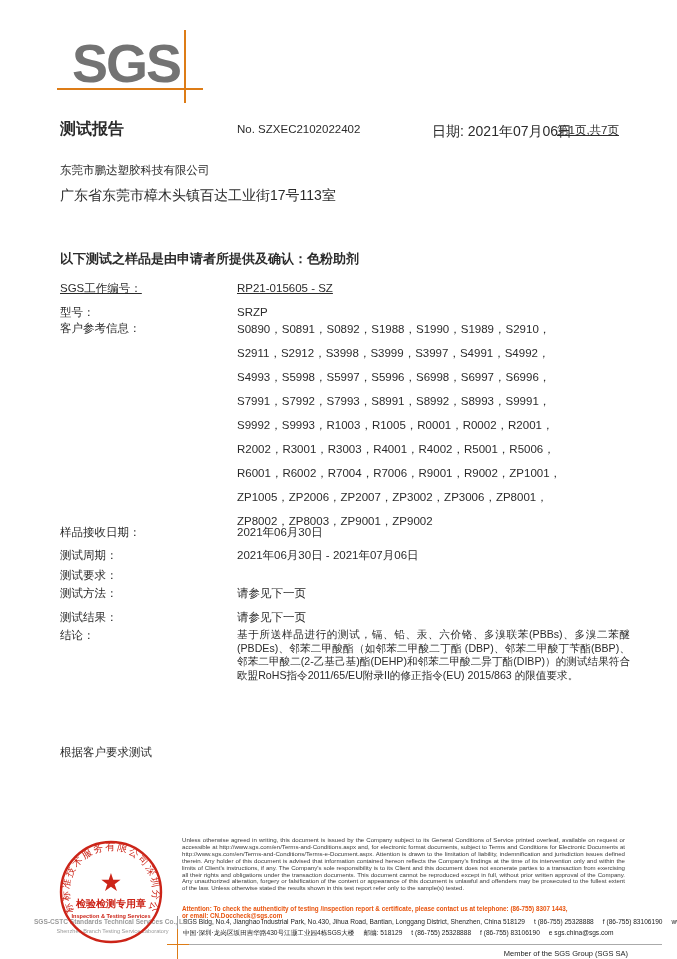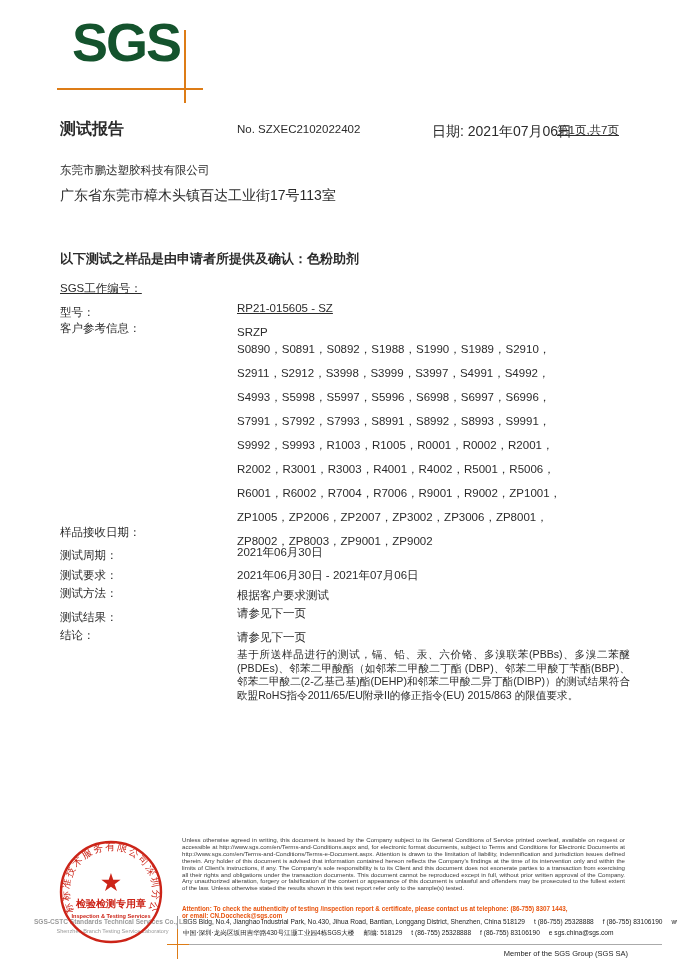--- a/index.html
+++ b/index.html
@@ -3,39 +3,39 @@
 <meta charset="utf-8">
 <style>
   html,body{margin:0;padding:0;}
   body{
     width:677px;height:959px;position:relative;background:#ffffff;
     font-family:"Liberation Sans","DejaVu Sans",sans-serif;
     color:#2b2b2b;overflow:hidden;
   }
   
   .logo-text{
-    position:absolute;left:72px;top:12px;
-    font-size:54px;font-weight:bold;color:#14532d;
+    position:absolute;left:72px;top:33px;
+    font-size:54px;font-weight:bold;color:#737373;
     letter-spacing:-2px;line-height:60px;
   }
   .logo-hline{position:absolute;left:57px;top:88px;width:146px;height:2px;background:#dd7c17;}
   .logo-vline{position:absolute;left:184px;top:30px;width:2px;height:73px;background:#dd7c17;}
   
   .report-title{position:absolute;left:60px;top:119px;font-size:16px;font-weight:bold;}
   .report-no{position:absolute;left:237px;top:123px;font-size:11.5px;}
   .report-date{position:absolute;left:432px;top:123px;font-size:14px;}
   .report-page{position:absolute;left:557px;top:123px;font-size:11.5px;text-decoration:underline;}
   
   .applicant-name{position:absolute;left:60px;top:163px;font-size:11.5px;}
   .applicant-addr{position:absolute;left:60px;top:187px;font-size:14px;}
   
   .statement{position:absolute;left:60px;top:250px;font-size:13px;font-weight:bold;}
   .row{position:absolute;left:60px;font-size:11.5px;line-height:22px;display:flex;}
   .row .lbl{width:177px;flex:0 0 177px;}
-  .row .val{flex:1;margin-top:20px;}
+  .row .val{flex:1;}
   .codes .line{line-height:24px;}
   .row-conclusion{line-height:14px;}
   .row-conclusion .val{width:393px;flex:0 0 393px;font-size:10.6px;line-height:13.6px;text-align:justify;}
   
   .disclaimer{
     position:absolute;left:182px;top:837px;width:443px;
     font-size:6.1px;line-height:6.9px;color:#3a3a3a;text-align:justify;
   }
   .attention{
     position:absolute;left:182px;top:905px;width:450px;
@@ -103,21 +103,21 @@
   </span>
 </div>
 <div class="row" style="top:521px;">
   <span class="lbl">样品接收日期：</span>
   <span class="val">2021年06月30日</span>
 </div>
 <div class="row" style="top:544px;">
   <span class="lbl">测试周期：</span>
   <span class="val">2021年06月30日 - 2021年07月06日</span>
 </div>
-<div class="row" style="top:564px;">
+<div class="row" style="top:564px;flex-direction:column;">
   <span class="lbl">测试要求：</span>
   <span class="val">根据客户要求测试</span>
 </div>
 <div class="row" style="top:582px;">
   <span class="lbl">测试方法：</span>
   <span class="val">请参见下一页</span>
 </div>
 <div class="row" style="top:606px;">
   <span class="lbl">测试结果：</span>
   <span class="val">请参见下一页</span>

